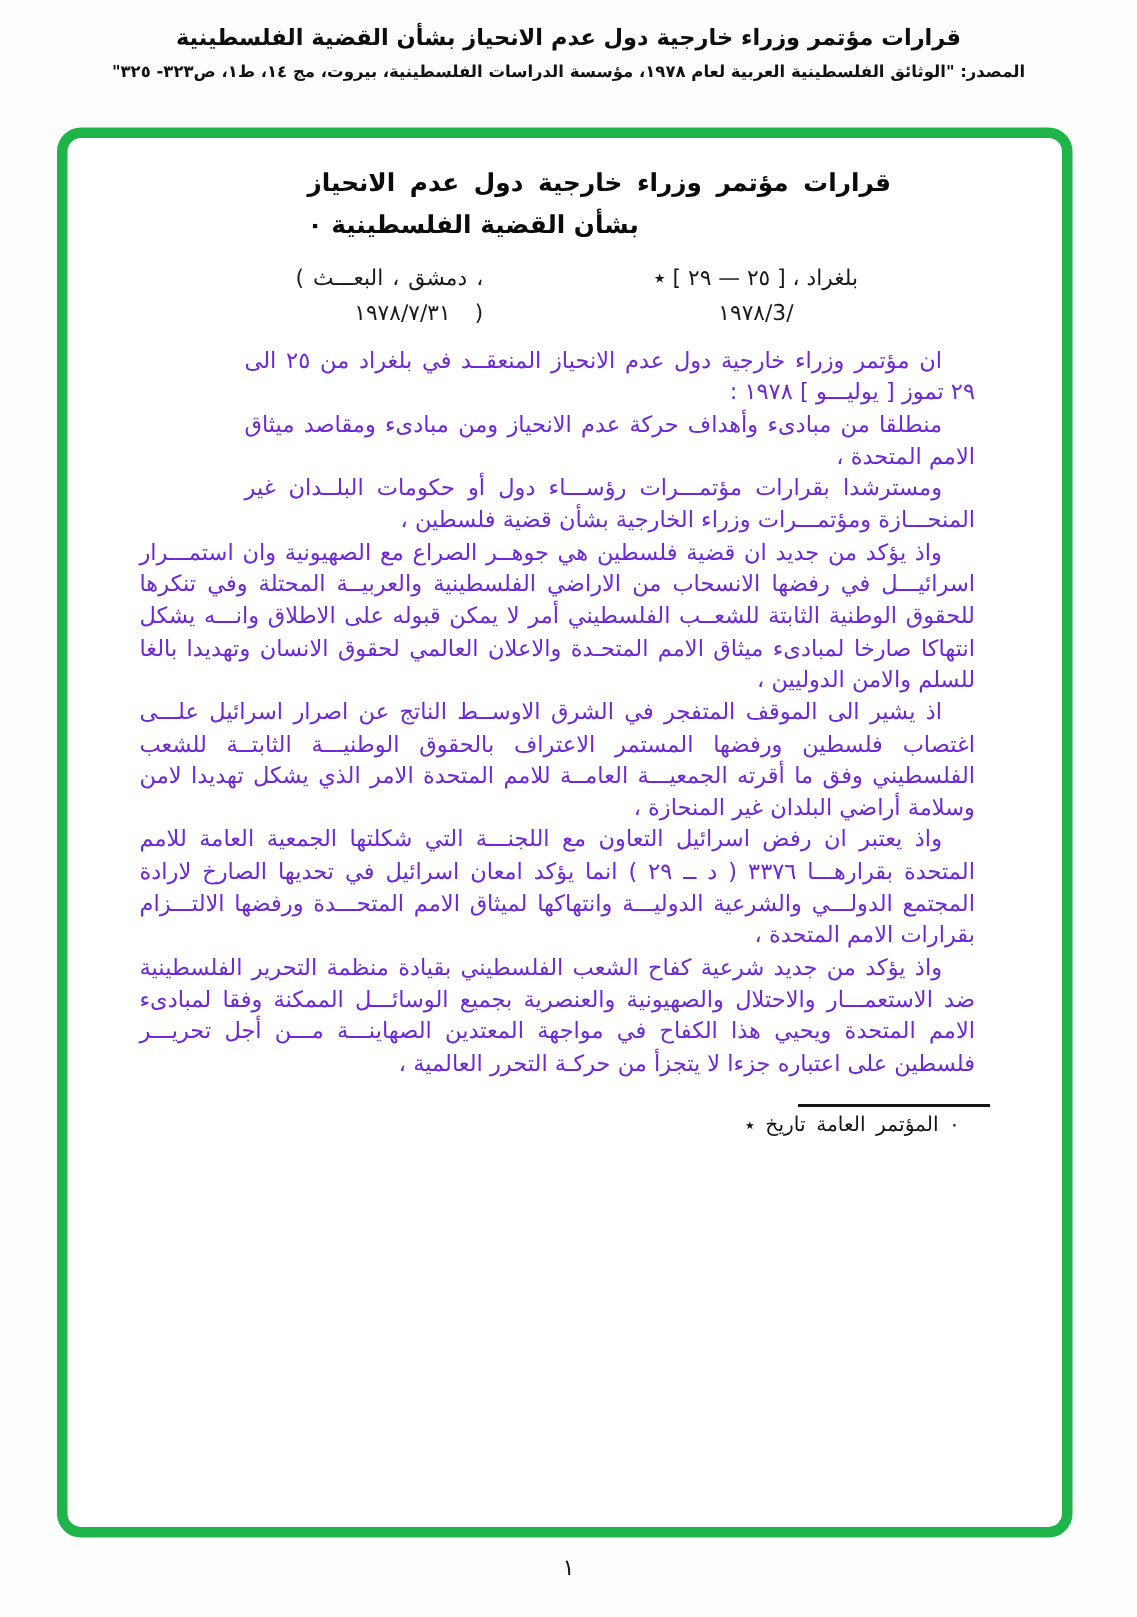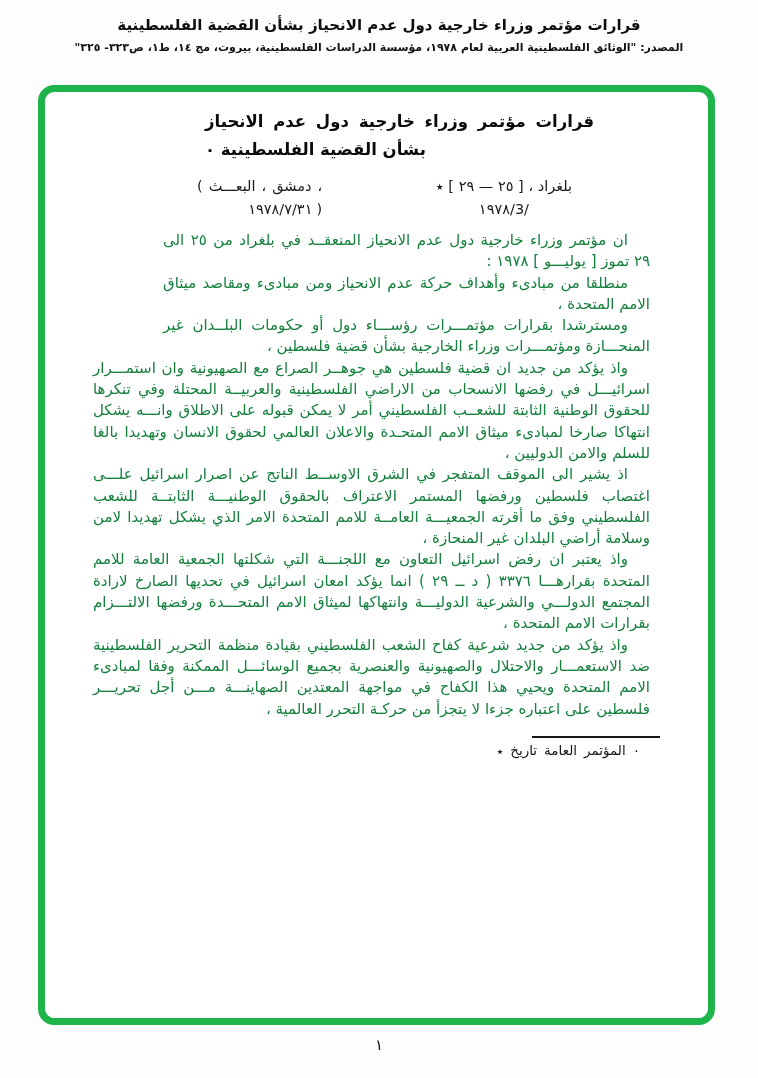--- a/index.html
+++ b/index.html
@@ -51,29 +51,29 @@
   .dateline{
     display:flex;
     flex-direction:row;
     justify-content:space-between;
     margin:11px 78px 0 104px;
     font-size:14.5px;
     line-height:23px;
   }
   .dl-pub{text-align:right;}
   .dl-pub .words{display:flex;gap:6px;justify-content:flex-end;}
-  .dl-pub .l2{display:flex;gap:4px;justify-content:flex-end;padding-left:2px;}
+  .dl-pub .l2{display:flex;gap:16px;justify-content:flex-end;padding-left:2px;}
   .dl-venue{direction:rtl;text-align:center;}
   .body-text{
     direction:rtl;
     margin-top:9px;
     font-size:15px;
     line-height:21.3px;
     text-align:justify;
-    color:#15803d;
+    color:#6d28d9;
   }
   .body-text p{margin:0;text-indent:22px;}
   .intro{margin-left:70px;}
   .fn-rule{
     width:128px;
     height:0;
     border-top:2px solid #161616;
     margin:16px -10px 4px auto;
   }
   .footnote{

